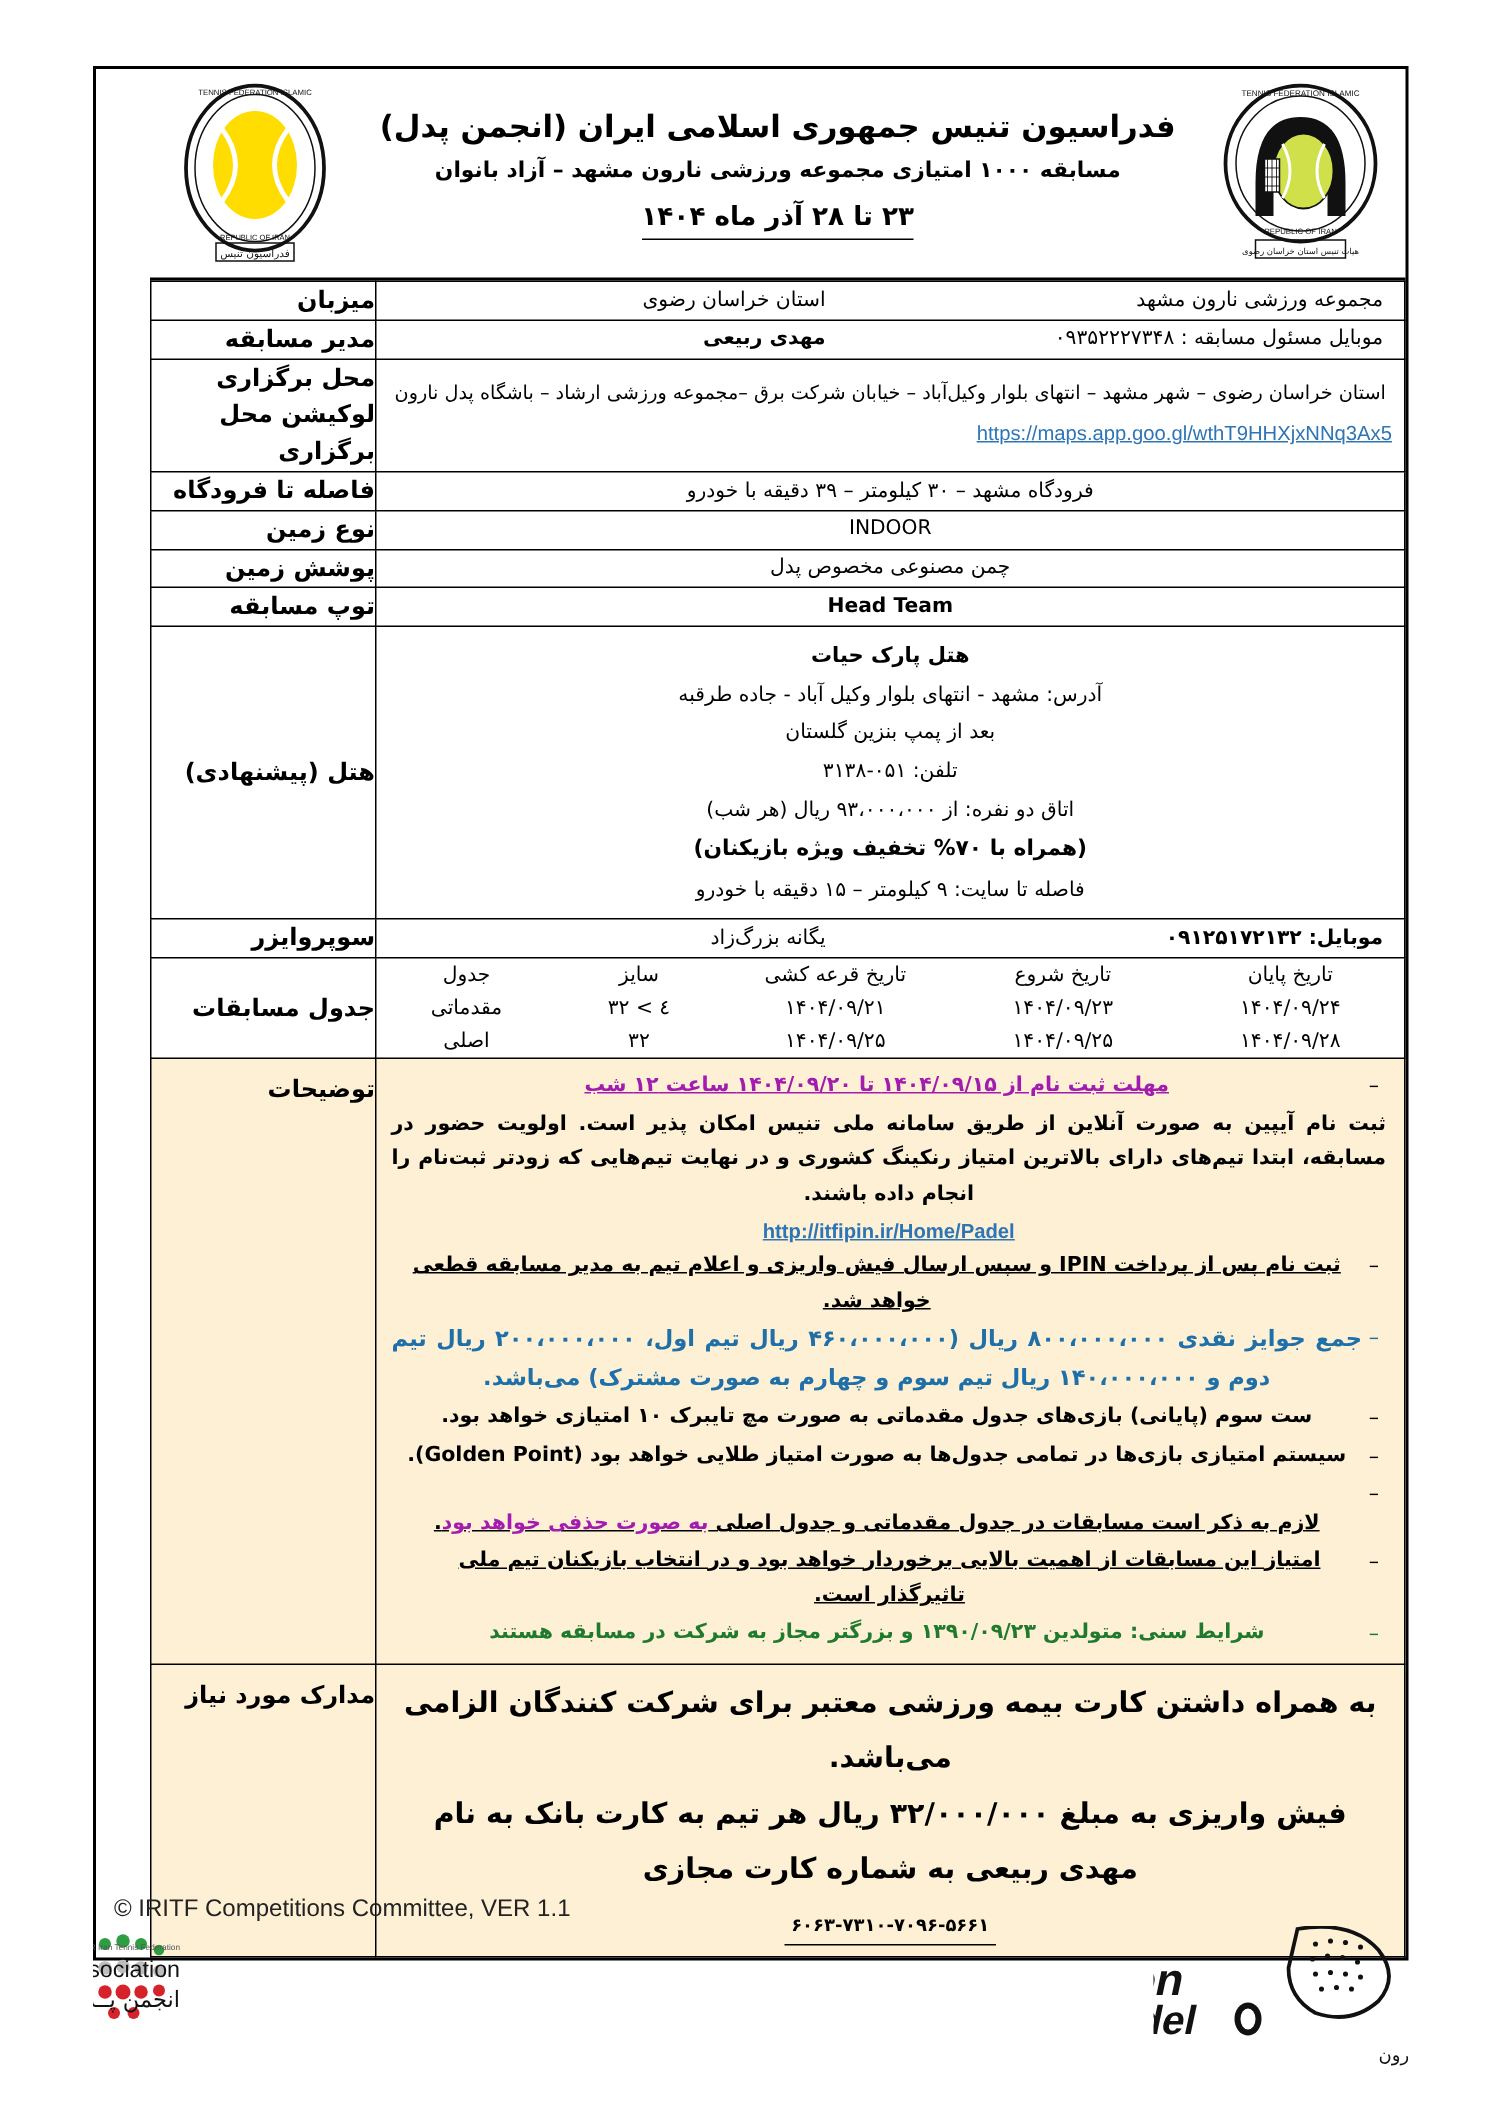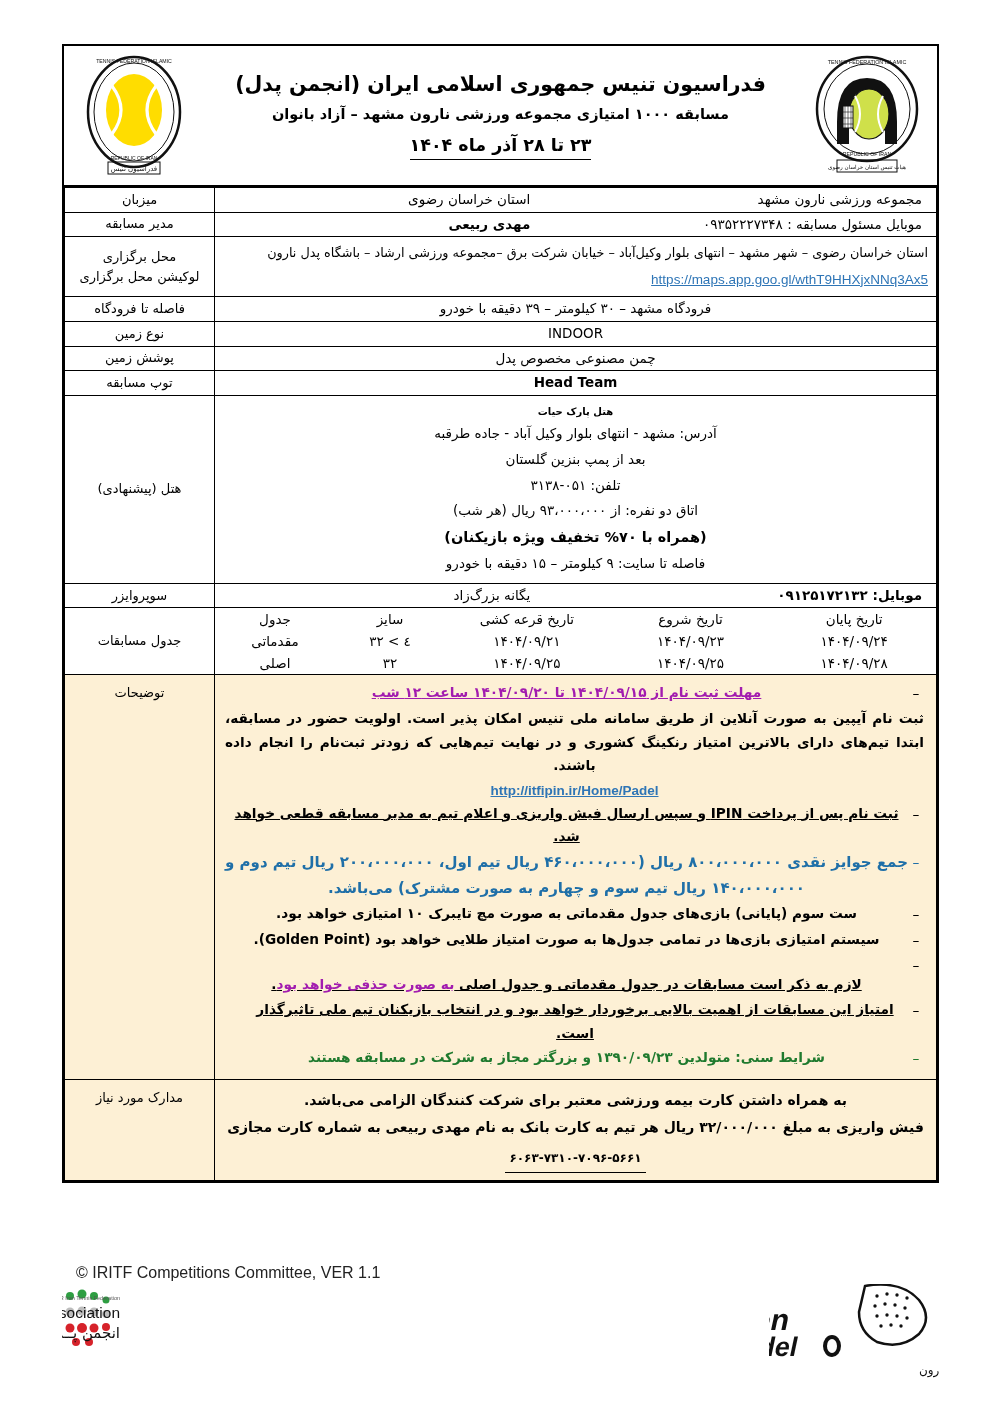--- a/index.html
+++ b/index.html
@@ -14,20 +14,21 @@
     position: relative;
     background: #ffffff;
     overflow: hidden;
   }
   .sheet {
     position: absolute;
     left: 62px; top: 44px;
     width: 877px;
     border: 2px solid #000;
     border-collapse: collapse;
+    padding-left: 36px;
   }
   table.doc {
     width: 100%;
     border-collapse: collapse;
     table-layout: fixed;
   }
   table.doc td {
     border: 1px solid #000;
     padding: 0;
     vertical-align: middle;
@@ -45,21 +46,21 @@
   .t4 {
     font-size: 17.5px; font-weight: bold; color: #000; margin-top: 6px;
     display: inline-block; border-bottom: 1.6px solid #000; padding-bottom: 1px;
   }
   .logo { width: 120px; height: 125px; flex: none; }
   .logo svg { display: block; }
 
   
   .lbl {
     width: 150px;
-    font-size: 13px; font-weight: normal; text-align: center;
+    font-size: 16px; font-weight: bold; text-align: right;
     padding: 5px 4px;
     line-height: 1.55;
   }
   .val {
     font-size: 13.5px;
     padding: 4px 10px;
     line-height: 1.75;
     text-align: right;
   }
   .val-center { text-align: center; }
@@ -69,21 +70,21 @@
   .twocol .c-left  { width: 56%; text-align: right; padding-right: 14px; }
   .lnk {
     color: #2e75b6; text-decoration: underline; font-size: 13.5px;
     direction: ltr; display: inline-block; unicode-bidi: embed;
     font-family: "Liberation Sans", sans-serif;
   }
   .rowline { padding: 2px 10px; }
 
   
   .hotel-line { text-align: center; padding: 1px 0; font-size: 13.5px; }
-  .hotel-line.head { font-weight: bold; font-size: 10px; }
+  .hotel-line.head { font-weight: bold; font-size: 14px; }
   .hotel-line.em { font-weight: bold; font-size: 14.5px; }
 
   
   table.sched { width: 100%; border-collapse: collapse; table-layout: fixed; }
   table.sched td, table.sched th {
     border: none; font-size: 13.5px; text-align: center;
     padding: 3px 2px; font-weight: normal;
   }
   table.sched th { font-weight: normal; }
   .sched-wrap { padding: 3px 10px 5px 10px; }
@@ -100,21 +101,21 @@
   .red   { color: #a21caf; }
   .blue  { color: #1f6fa8; }
   .green { color: #1f7a2e; }
   .ul    { text-decoration: underline; }
   .b     { font-weight: bold; }
   .linkline { text-align: center; margin: 2px 0 3px 0; }
 
   
   .docs { background: #fdf0d5; }
   .docs-inner { padding: 7px 12px; text-align: center; line-height: 1.95; }
-  .docs-line { font-size: 14px; font-weight: bold; }
+  .docs-line { font-size: 19px; font-weight: bold; }
   .cardno {
     font-size: 12px; font-weight: bold; letter-spacing: .5px;
     border-bottom: 1.4px solid #000; display: inline-block;
     padding: 0 4px 1px 4px; margin-top: 2px;
   }
 
   
   .copyright {
     position: absolute; left: 76px; top: 1264px;
     font-size: 16px; color: #222;
@@ -199,21 +200,21 @@
           <div class="twocol">
             <div class="c-left">موبایل مسئول مسابقه : ۰۹۳۵۲۲۲۷۳۴۸</div>
             <div class="c-right bold">مهدی ربیعی</div>
           </div>
         </td>
         <td class="lbl">مدیر مسابقه</td>
       </tr>
 
       <tr>
         <td class="val" style="padding:5px 8px;">
-          <div class="rowline" style="text-align:right;font-size:12.8px;padding:0 0 3px 0;">استان خراسان رضوی – شهر مشهد – انتهای بلوار وکیل‌آباد – خیابان شرکت برق –مجموعه ورزشی ارشاد – باشگاه پدل نارون</div>
+          <div class="rowline" style="text-align:center;font-size:12.8px;padding:0 0 3px 0;">استان خراسان رضوی – شهر مشهد – انتهای بلوار وکیل‌آباد – خیابان شرکت برق –مجموعه ورزشی ارشاد – باشگاه پدل نارون</div>
           <div class="rowline" style="text-align:right;padding:0;">
             <a class="lnk" href="#">https://maps.app.goo.gl/wthT9HHXjxNNq3Ax5</a>
           </div>
         </td>
         <td class="lbl">
           <div>محل برگزاری</div>
           <div>لوکیشن محل برگزاری</div>
         </td>
       </tr>
 

